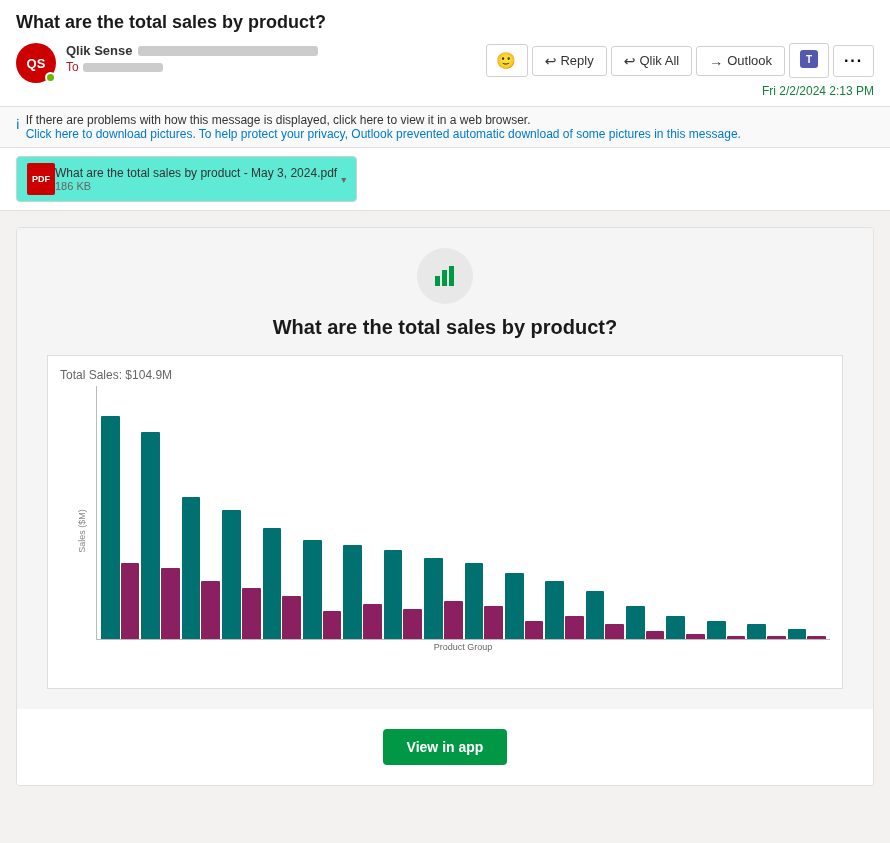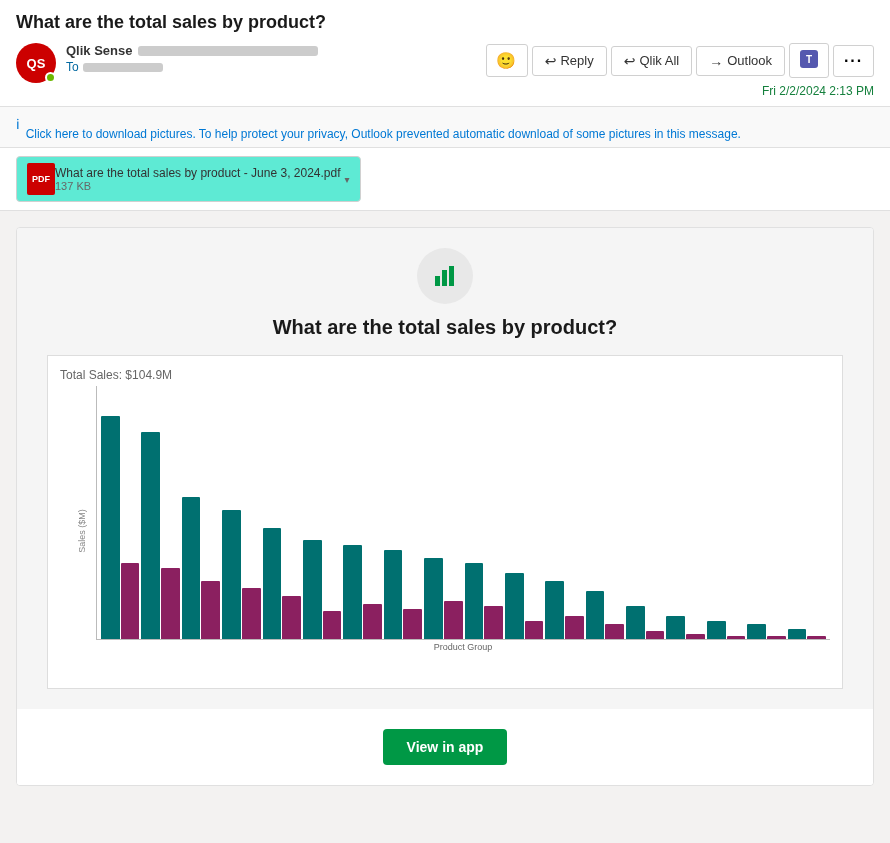--- a/index.html
+++ b/index.html
@@ -79,21 +79,21 @@
       display: inline-block;
       width: 180px;
       height: 10px;
       background: #ccc;
       border-radius: 3px;
       vertical-align: middle;
     }
 
     .sender-to {
       font-size: 12px;
-      color: #0369a1;
+      color: #b91c1c;
       display: flex;
       align-items: center;
       gap: 4px;
     }
 
     .to-blurred {
       display: inline-block;
       width: 80px;
       height: 9px;
       background: #ccc;
@@ -385,33 +385,34 @@
         <button class="more-btn">···</button>
       </div>
       <div class="timestamp">Fri 2/2/2024 2:13 PM</div>
     </div>
   </div>
 </div>
 
 <div class="info-bar">
   <span class="info-icon">ℹ</span>
   <div class="info-text">
+    <span>If there are problems with how this message is displayed, click here to view it in a web browser.</span>
     <br>
     <a>Click here to download pictures. To help protect your privacy, Outlook prevented automatic download of some pictures in this message.</a>
   </div>
 </div>
 
 <div class="attachment-bar">
   <div class="attachment-item">
     <div class="pdf-icon">
       <span>PDF</span>
     </div>
     <div class="attachment-info">
-      <span class="attachment-name">What are the total sales by product - June 3, 2024.pdf</span>
-      <span class="attachment-size">137 KB</span>
+      <span class="attachment-name">What are the total sales by product - May 3, 2024.pdf</span>
+      <span class="attachment-size">186 KB</span>
     </div>
     <span class="attachment-chevron">▾</span>
   </div>
 </div>
 
 <div class="email-body">
   <div class="email-content">
 
 
     <div class="main-content">

